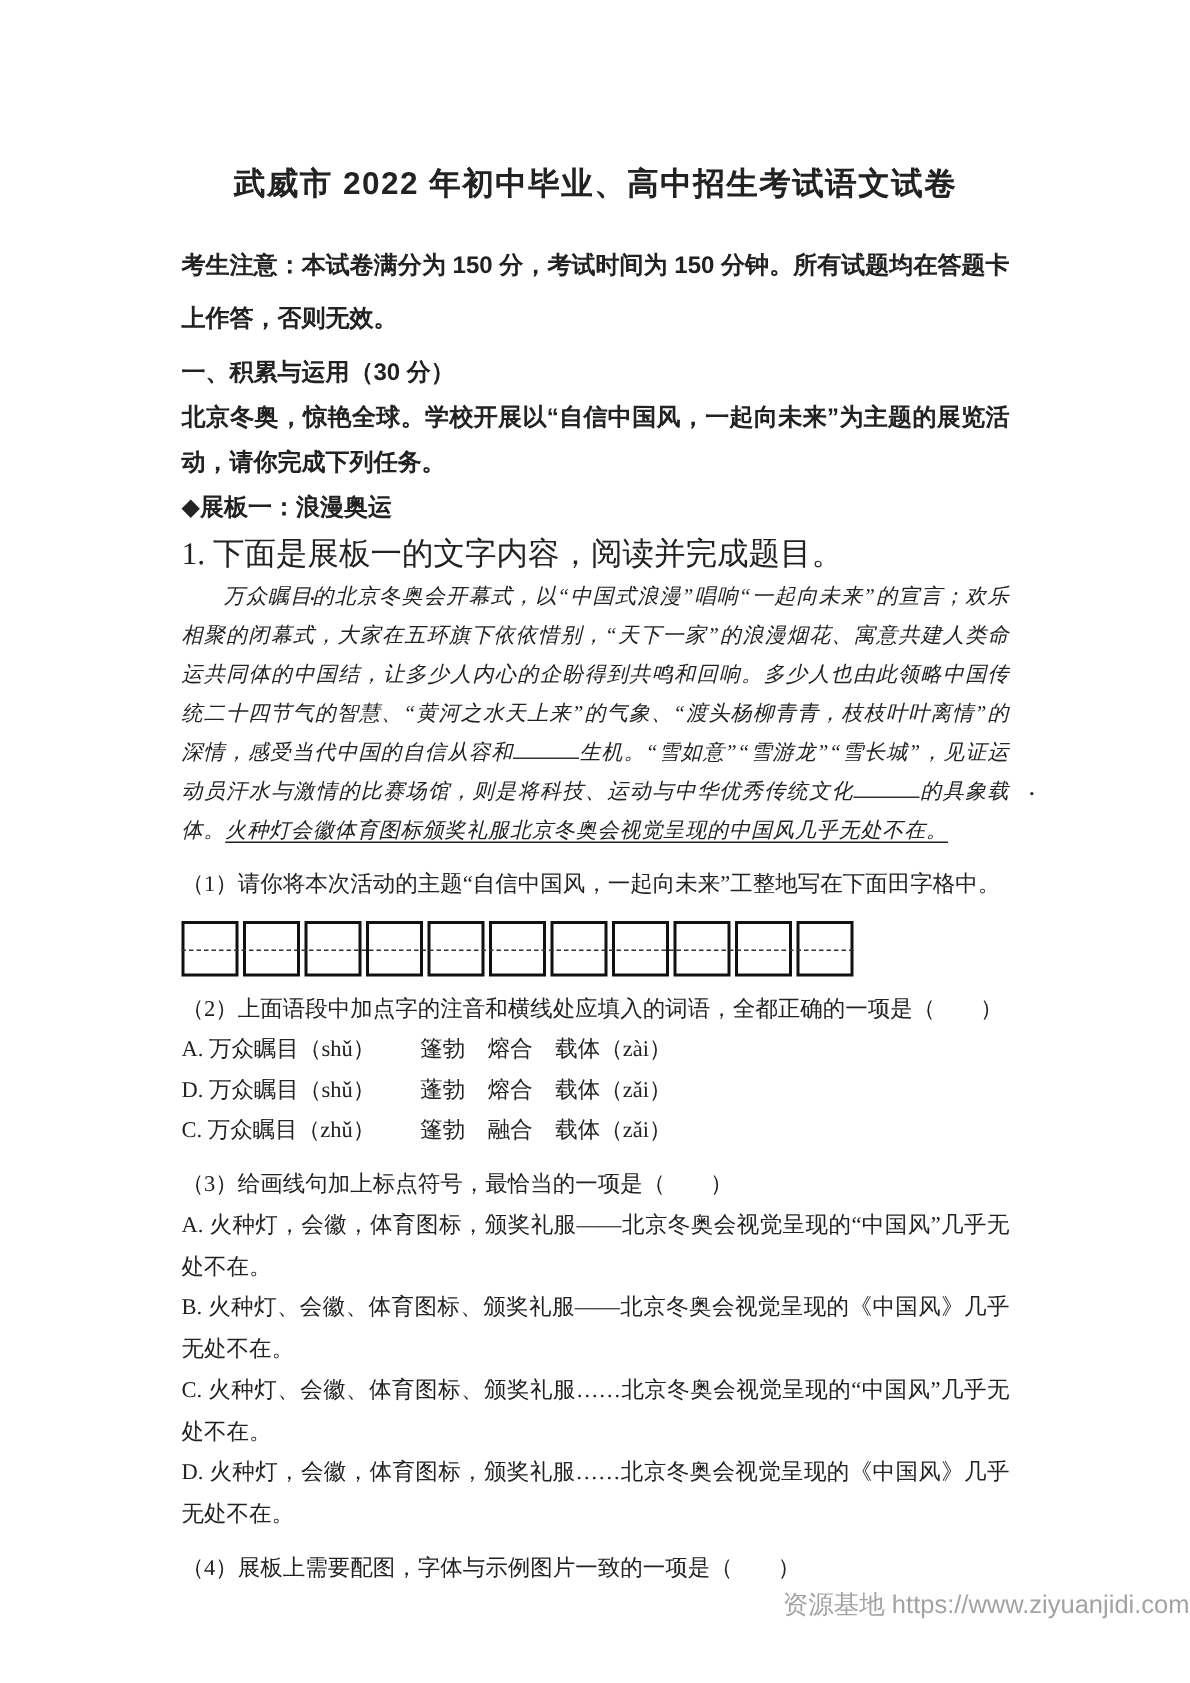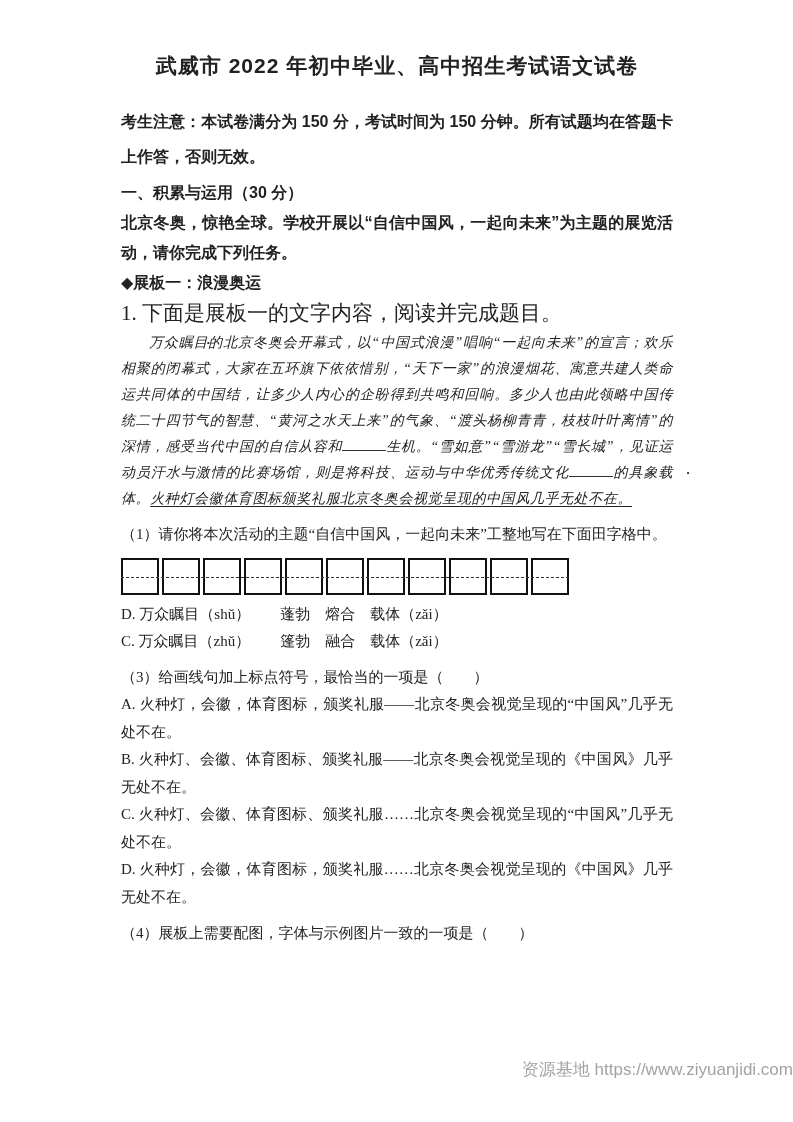--- a/index.html
+++ b/index.html
@@ -7,21 +7,21 @@
     width: 793px; height: 1122px;
     background: #ffffff;
     color: #222222;
     font-family: "Liberation Serif", "DejaVu Serif", serif;
     position: relative;
     overflow: hidden;
   }
   .page {
     box-sizing: border-box;
     width: 793px;
-    padding: 52px 120px 0 121px;
+    padding: 108px 120px 0 121px;
   }
   .hei { font-family: "Liberation Sans", "DejaVu Sans", sans-serif; font-weight: 700; }
   .page-title {
     font-size: 21px;
     text-align: center;
     margin: 0 0 24px 0;
     letter-spacing: 1px;
   }
   .notice {
     font-size: 16px;
@@ -140,22 +140,24 @@
       <span class="tian-cell"></span>
       <span class="tian-cell"></span>
       <span class="tian-cell"></span>
       <span class="tian-cell"></span>
       <span class="tian-cell"></span>
       <span class="tian-cell"></span>
       <span class="tian-cell"></span>
       <span class="tian-cell"></span>
     </div>
 
+  <p class="question">（2）上面语段中加点字的注音和横线处应填入的词语，全都正确的一项是（　　）</p>
 
   <div>
+    <p class="option-row">A. 万众瞩目（shǔ）　　篷勃　熔合　载体（zài）</p>
     <p class="option-row">D. 万众瞩目（shǔ）　　蓬勃　熔合　载体（zǎi）</p>
     <p class="option-row">C. 万众瞩目（zhǔ）　　篷勃　融合　载体（zǎi）</p>
   </div>
 
   <p class="question">（3）给画线句加上标点符号，最恰当的一项是（　　）</p>
 
   <div>
     <p class="option-wrap">A. 火种灯，会徽，体育图标，颁奖礼服——北京冬奥会视觉呈现的“中国风”几乎无处不在。</p>
     <p class="option-wrap">B. 火种灯、会徽、体育图标、颁奖礼服——北京冬奥会视觉呈现的《中国风》几乎无处不在。</p>
     <p class="option-wrap">C. 火种灯、会徽、体育图标、颁奖礼服……北京冬奥会视觉呈现的“中国风”几乎无处不在。</p>

